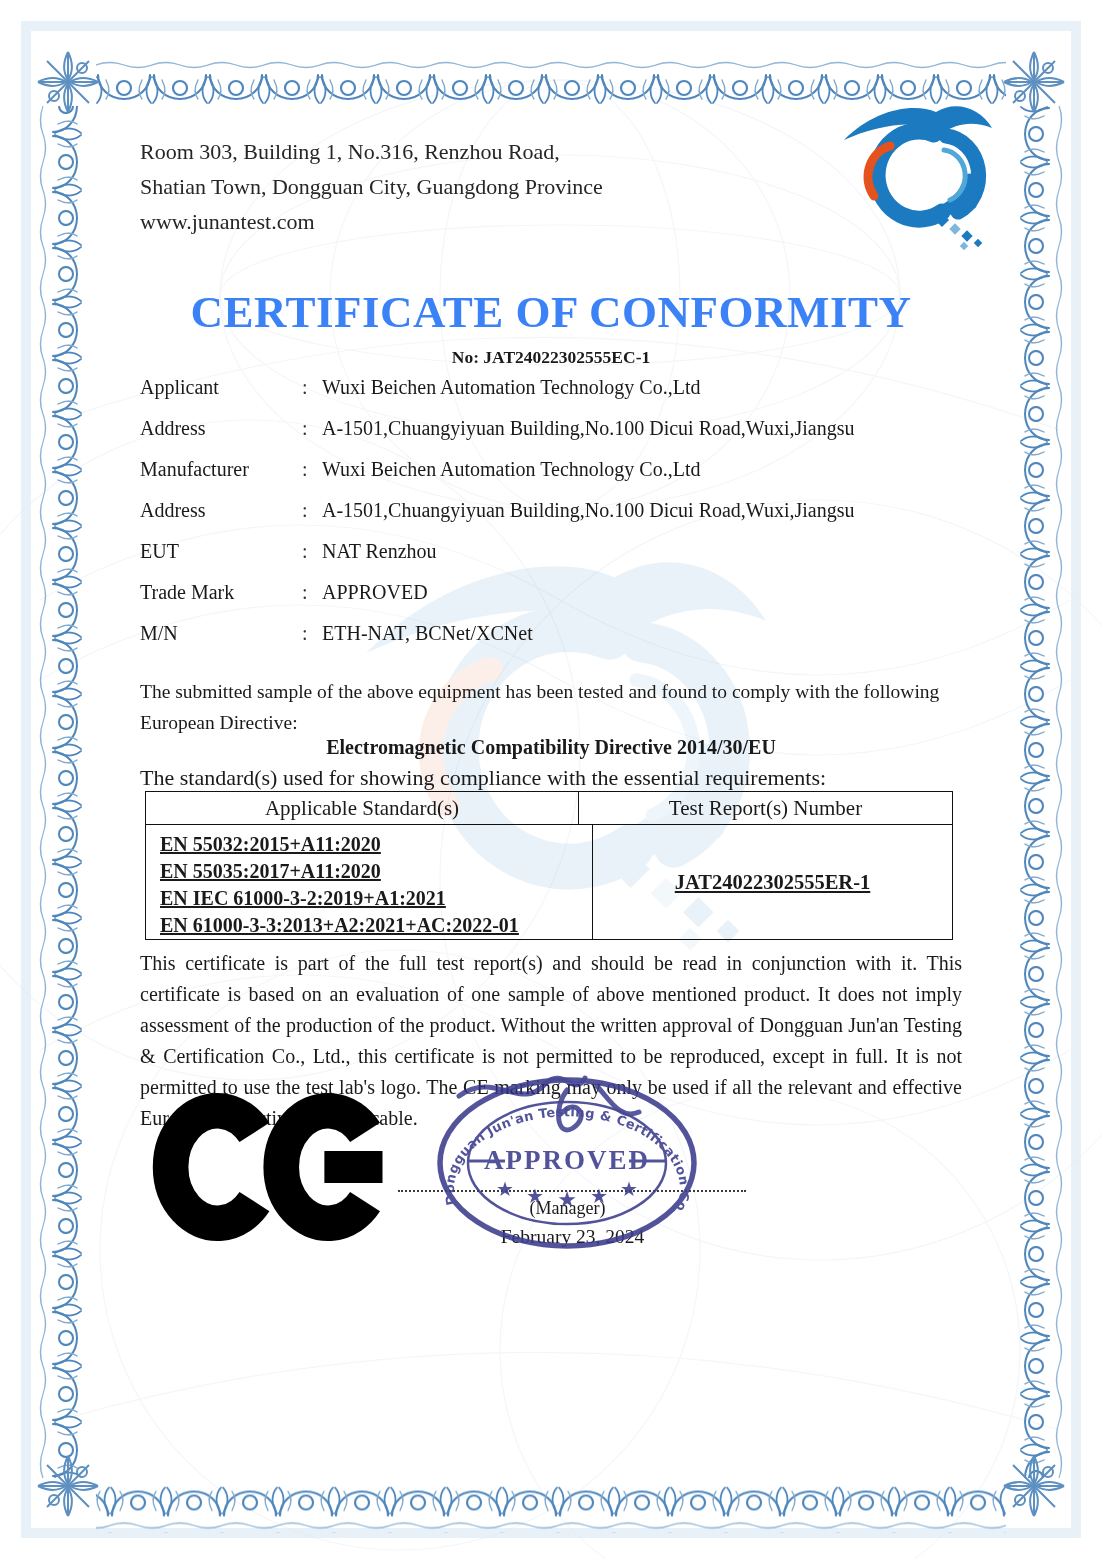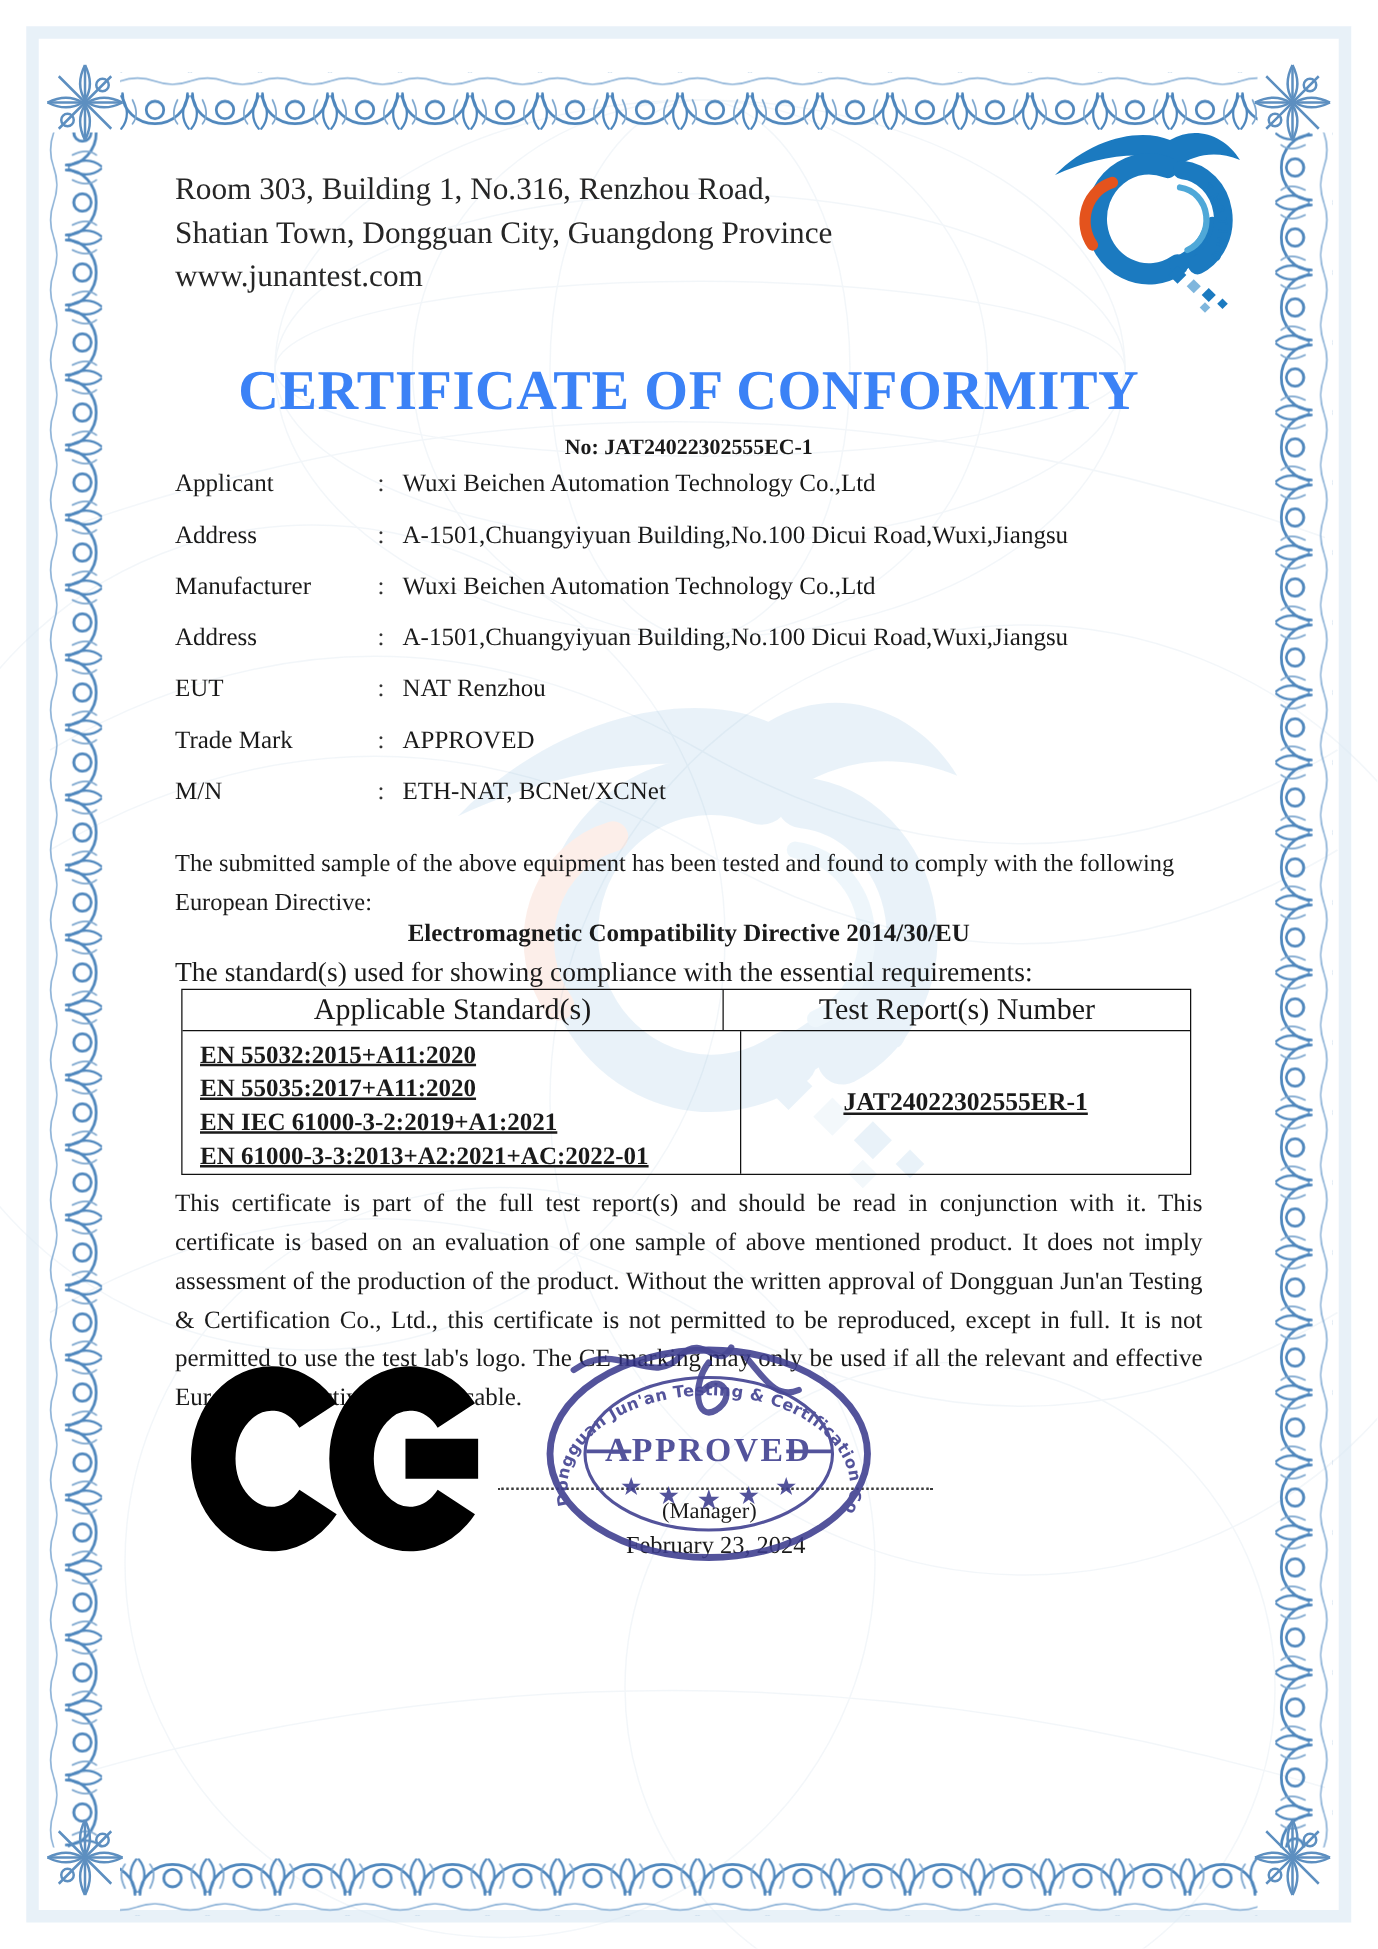--- a/index.html
+++ b/index.html
@@ -6,38 +6,38 @@
   #page{
     position:relative;width:1102px;height:1559px;overflow:hidden;
     background:#ffffff;color:#1a1a1a;
     font-family:"Liberation Serif","DejaVu Serif",serif;
   }
   .abs{position:absolute;}
   svg{display:block;}
   .bg-art{position:absolute;left:0;top:0;z-index:0;}
   .content{position:absolute;left:0;top:0;width:100%;height:100%;z-index:1;}
 
-  .header-block{left:140px;top:134px;font-size:25px;line-height:35px;color:#262626;}
+  .header-block{left:140px;top:134px;font-size:22px;line-height:35px;color:#262626;}
   .page-title{left:0;top:286px;width:100%;text-align:center;
     font-size:45px;font-weight:700;letter-spacing:.5px;color:#3b82f6;}
   .cert-no{left:0;top:347px;width:100%;text-align:center;font-size:17.5px;font-weight:700;}
 
   .fields{left:140px;top:376px;width:822px;}
   .field-row{display:flex;align-items:baseline;height:41px;font-size:20px;}
   .field-label{width:162px;flex:0 0 162px;}
   .field-colon{width:20px;flex:0 0 20px;color:#333;}
   .field-value{flex:1;}
 
   .statement{left:140px;top:676px;width:818px;font-size:19.5px;line-height:31px;font-family:Liberation Serif, serif;}
   .directive{left:0;top:736px;width:100%;text-align:center;font-size:20px;font-weight:700;}
   .standards-intro{left:140px;top:765px;width:830px;font-size:22px;}
 
   .std-table{left:145px;top:791px;width:806px;height:147px;border:1.6px solid #111;
     display:flex;flex-direction:column;background:rgba(255,255,255,0.0);}
-  .tbl-head{display:flex;height:33px;border-bottom:1.6px solid #111;font-size:24px;}
+  .tbl-head{display:flex;height:33px;border-bottom:1.6px solid #111;font-size:21px;}
   .tbl-head .cell-l{width:432px;flex:0 0 432px;border-right:1.6px solid #111;
     display:flex;align-items:center;justify-content:center;}
   .tbl-head .cell-r{flex:1;display:flex;align-items:center;justify-content:center;}
   .tbl-body{display:flex;flex:1;text-decoration:underline;}
   .tbl-body .cell-l{width:432px;flex:0 0 432px;border-right:1.6px solid #111;
     padding:6px 0 0 14px;font-weight:700;font-size:20px;line-height:27px;}
   .tbl-body .cell-r{flex:1;display:flex;align-items:center;justify-content:center;
     font-weight:700;font-size:20.5px;}
 
   .legal{left:140px;top:948px;width:822px;font-size:20px;line-height:31px;text-align:justify;}

